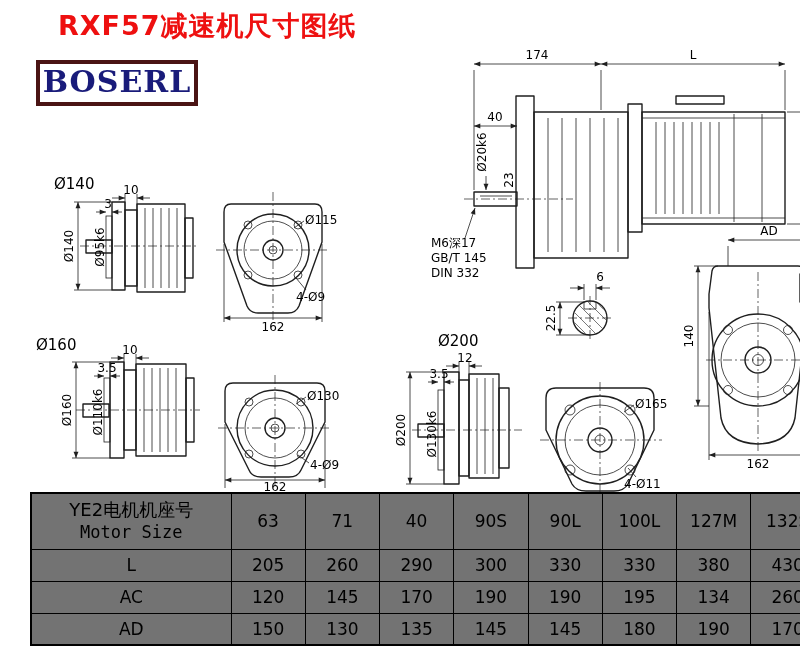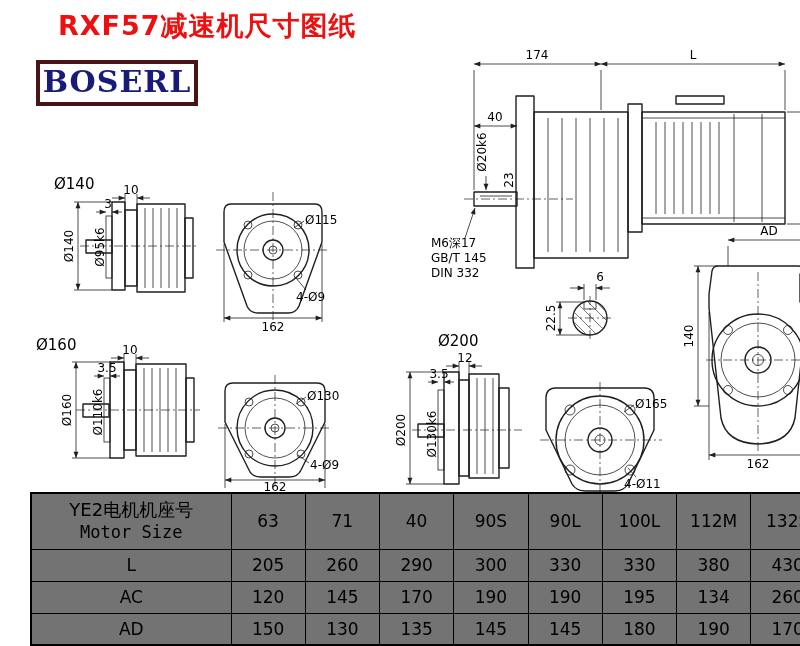--- a/index.html
+++ b/index.html
@@ -324,21 +324,21 @@
       <td class="motor-cell">
         <div class="cn">YE2电机机座号</div>
         <div class="en">Motor Size</div>
       </td>
       <td>63</td>
       <td>71</td>
       <td>40</td>
       <td>90S</td>
       <td>90L</td>
       <td>100L</td>
-      <td>112M</td>
+      <td>127M</td>
       <td>132S</td>
     </tr>
     <tr>
       <td class="rowlabel">L</td>
       <td>205</td>
       <td>260</td>
       <td>290</td>
       <td>300</td>
       <td>330</td>
       <td>330</td>

